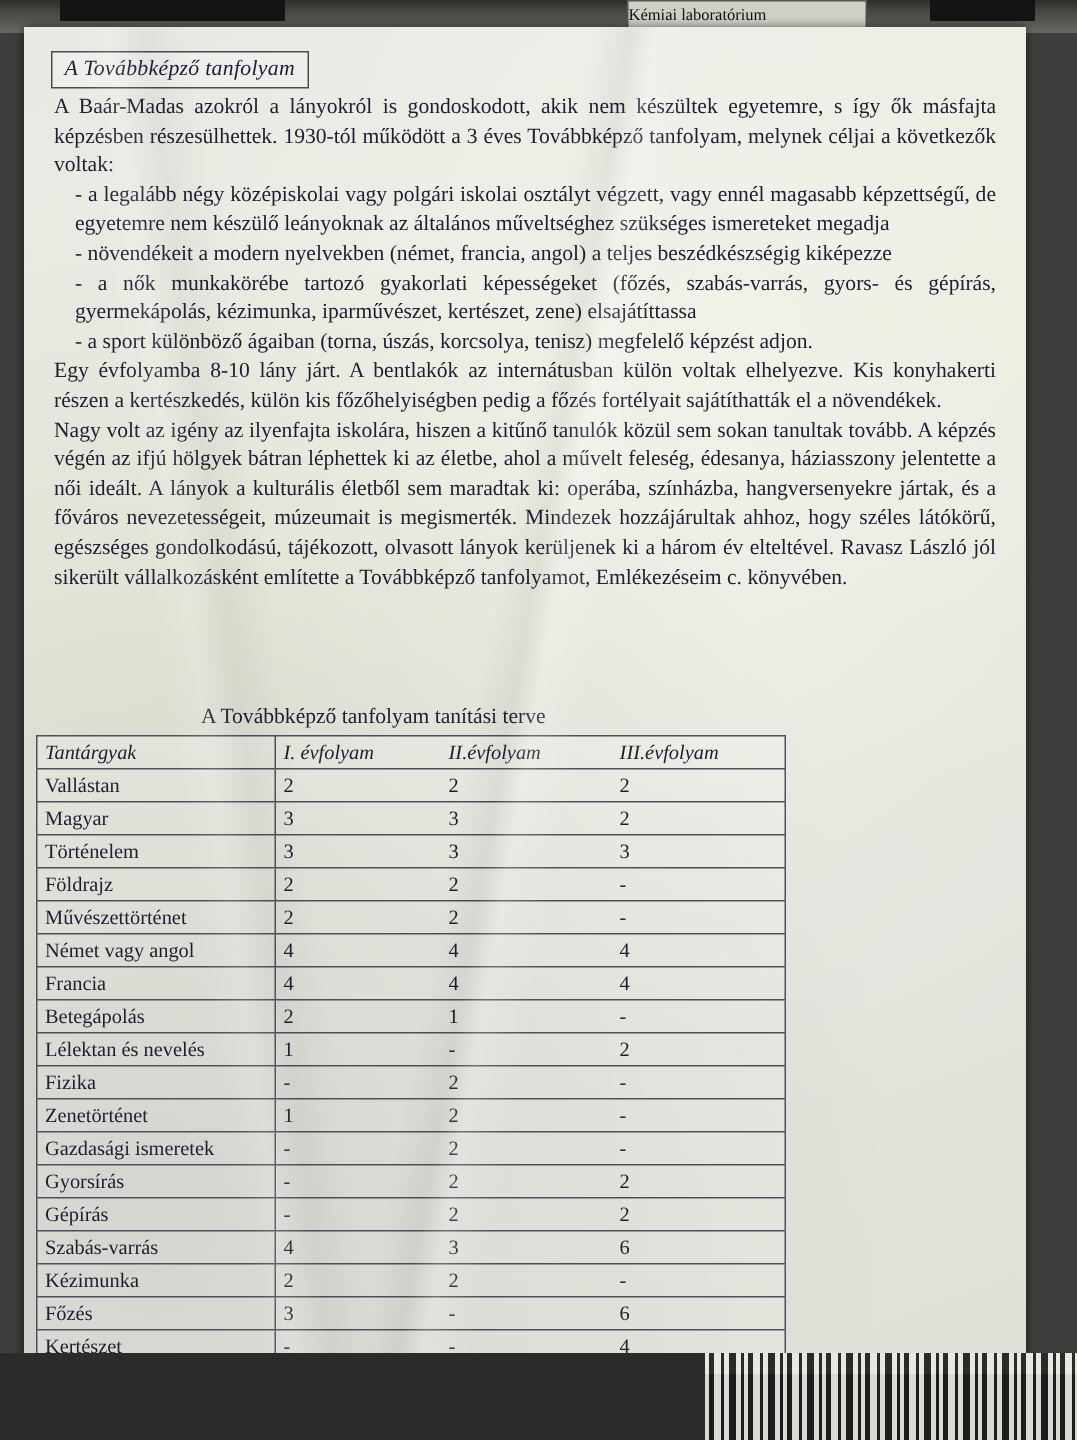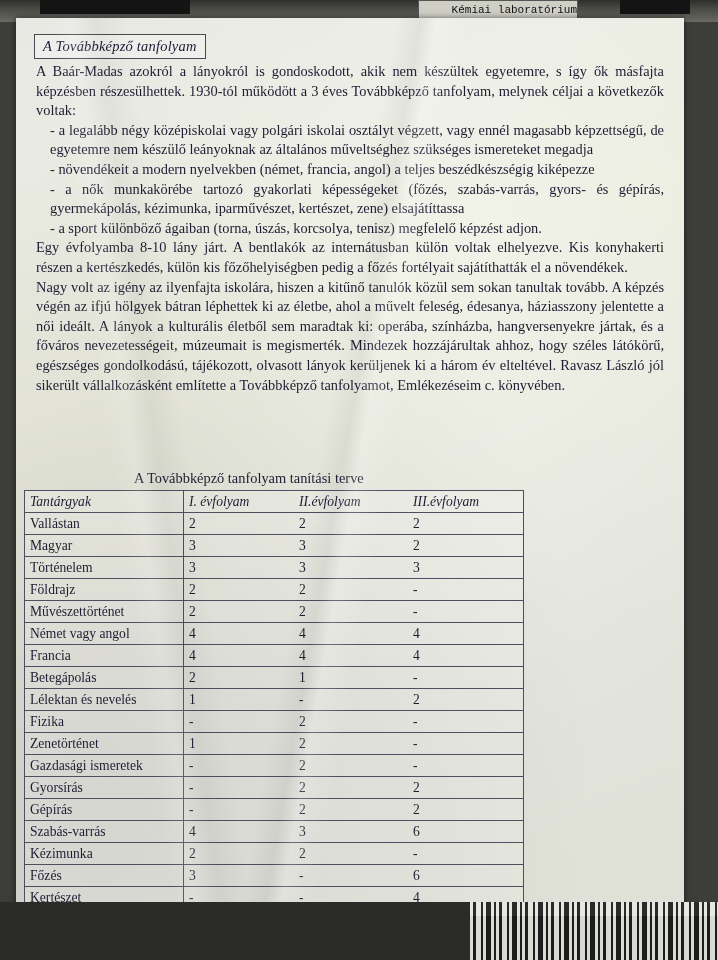--- a/index.html
+++ b/index.html
@@ -15,22 +15,22 @@
   
   .topstrip{
     position:absolute;left:0;top:0;width:718px;height:22px;
     background:linear-gradient(180deg,#2e2e2c 0%,#4a4a46 40%,#6a6a62 100%);
   }
   .topstrip .blk{
     position:absolute;top:0;height:14px;background:#141414;
   }
   .topstrip .label{
     position:absolute;top:0;height:18px;background:#cfcfc6;color:#111;
-    font-size:11px;line-height:18px;text-align:right;border:1px solid #555;
-    font-family:Liberation Mono, monospace;
+    font-size:11px;line-height:18px;text-align:left;border:1px solid #555;
+    font-family:Liberation Serif, serif;
   }
   .bottomstrip{
     position:absolute;left:0;bottom:0;width:718px;height:58px;
     background:#2b2b29;
   }
   .barcode{
     position:absolute;left:470px;bottom:0;width:248px;height:58px;
     background:
       repeating-linear-gradient(90deg,#e9e9e4 0px,#e9e9e4 3px,#1b1b1b 3px,#1b1b1b 6px,
       #e9e9e4 6px,#e9e9e4 11px,#1b1b1b 11px,#1b1b1b 13px,#e9e9e4 13px,#e9e9e4 16px,

